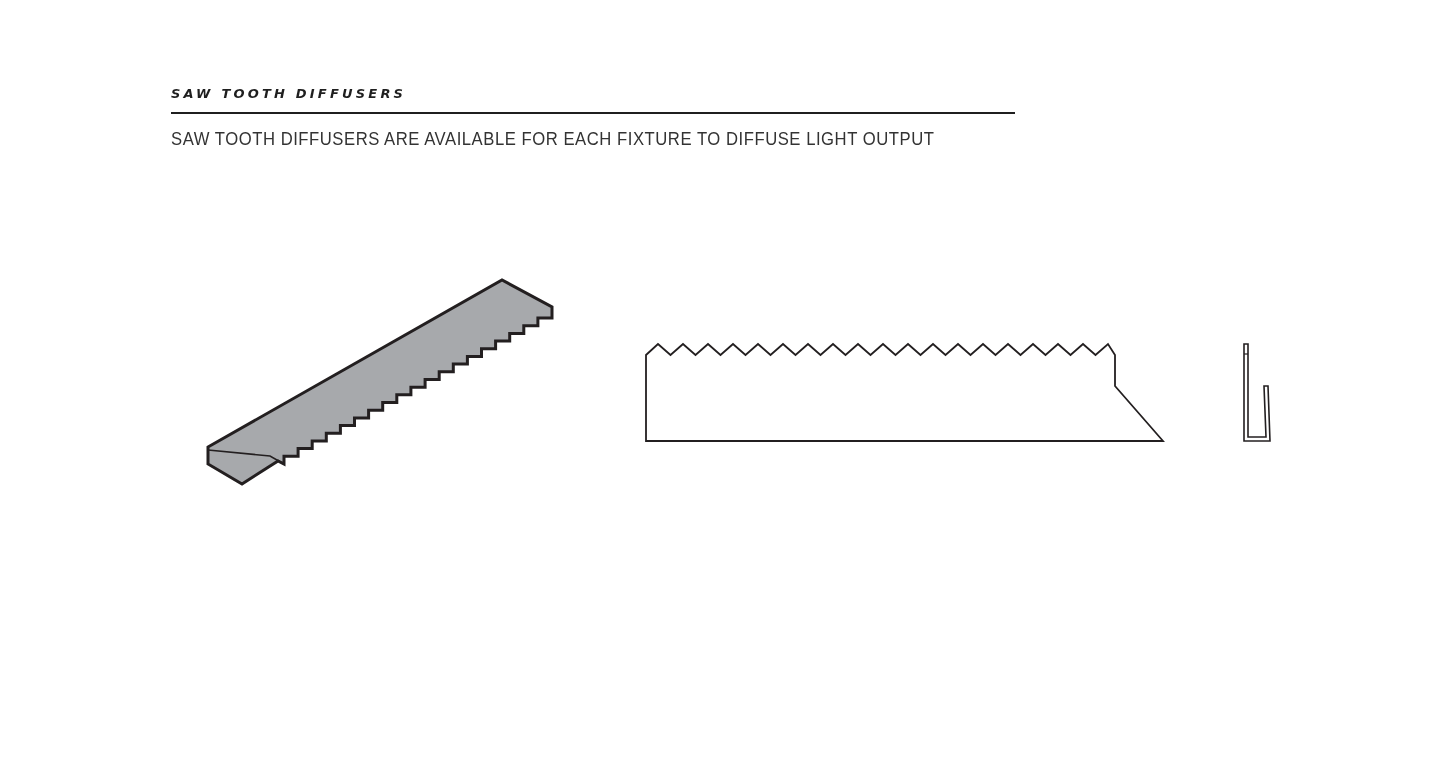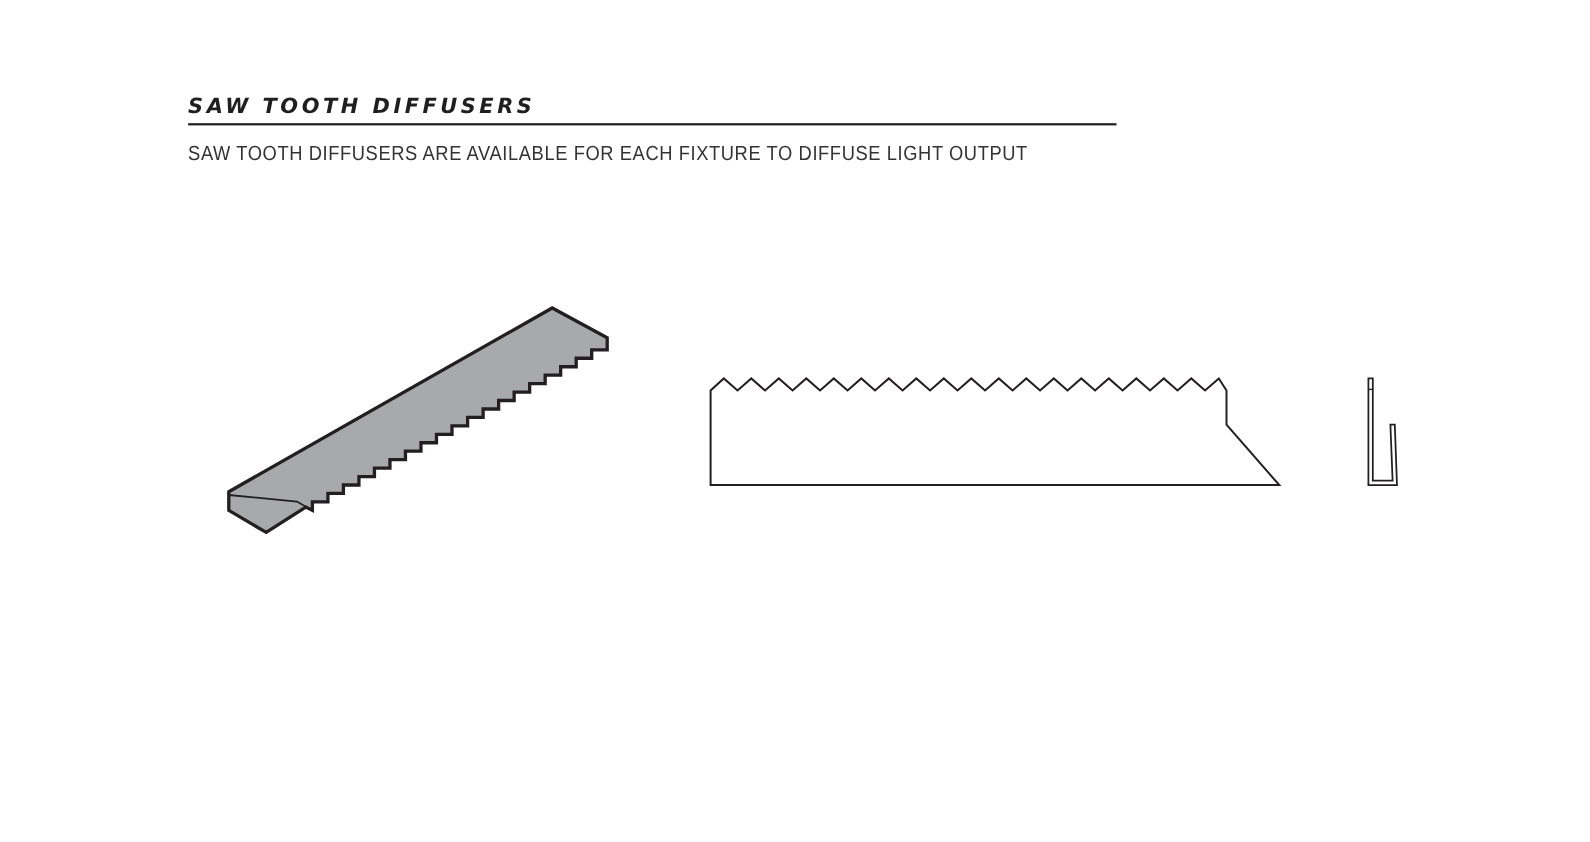--- a/index.html
+++ b/index.html
@@ -1,20 +1,20 @@
 <!DOCTYPE html>
 <html><head>
 <meta charset="utf-8">
 <style>
   html, body { margin: 0; padding: 0; background: #ffffff; }
   body { width: 1445px; height: 765px; position: relative; overflow: hidden; }
   .title {
     position: absolute; left: 171px; top: 86px;
     font-family: "DejaVu Sans", sans-serif; font-weight: bold; font-style: italic;
-    font-size: 19px; letter-spacing: 3.2px; color: #1f1f1f;
+    font-size: 13px; letter-spacing: 3.2px; color: #1f1f1f;
     white-space: nowrap;
   }
   .rule {
     position: absolute; left: 171px; top: 112px; width: 844px; height: 2px;
     background: #1f1f1f;
   }
   .subtitle {
     position: absolute; left: 171px; top: 128px;
     font-family: "Liberation Sans", sans-serif; font-size: 18.5px;
     letter-spacing: 0.6px; color: #333333; white-space: nowrap;

